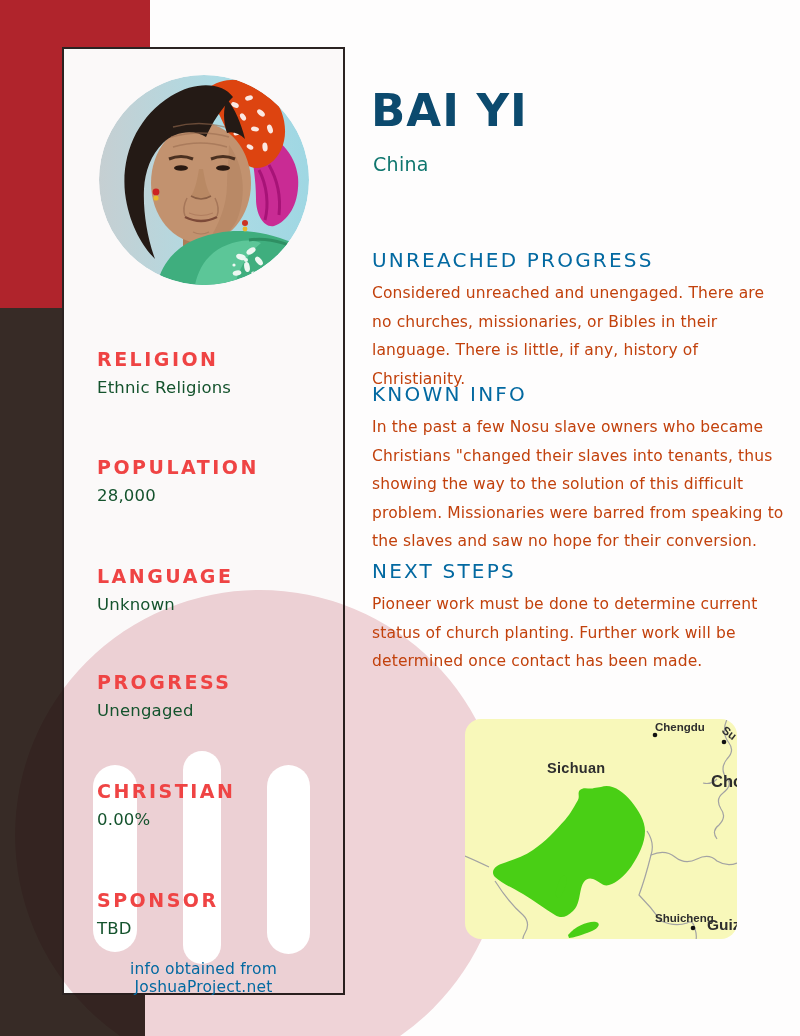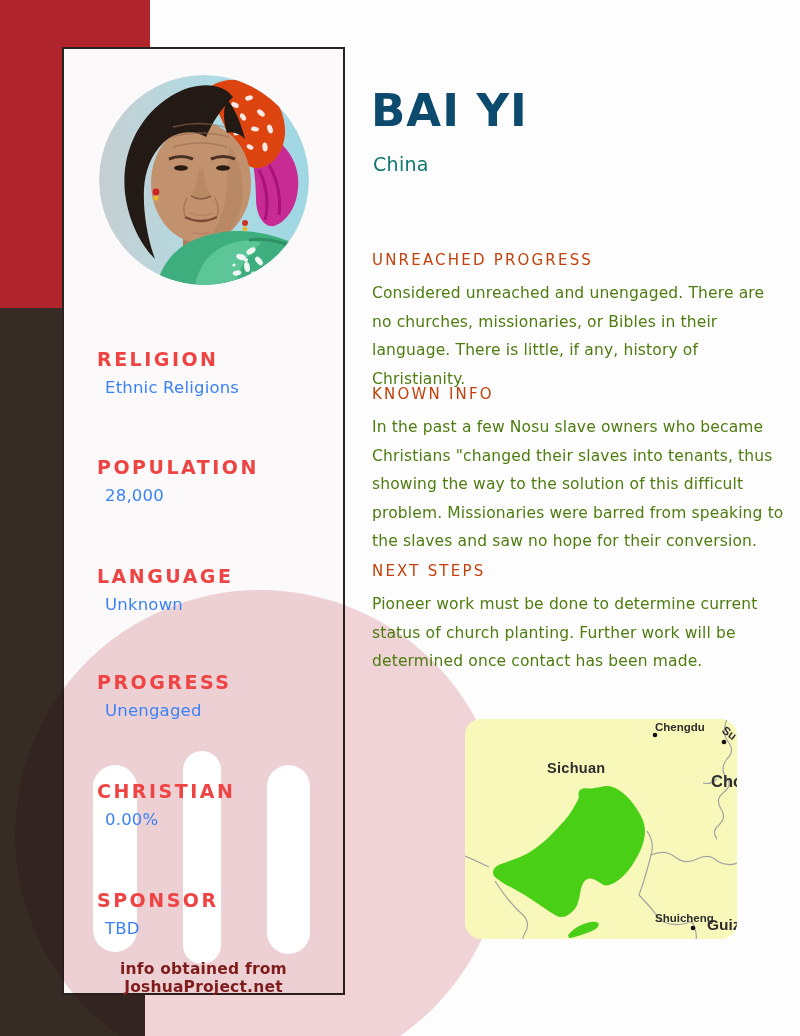--- a/index.html
+++ b/index.html
@@ -24,34 +24,34 @@
   .photo{position:absolute;left:99px;top:75px;width:210px;height:210px;border-radius:50%;overflow:hidden;}
   .photo svg{display:block;}
 
   .pill{position:absolute;background:#ffffff;border-radius:22px;}
   .pill-1{left:93px;top:765px;width:44px;height:187px;}
   .pill-2{left:183px;top:751px;width:38px;height:213px;}
   .pill-3{left:267px;top:765px;width:43px;height:189px;}
 
   .field{position:absolute;left:97px;width:230px;}
   .field .flabel{font-size:19px;font-weight:bold;letter-spacing:2.5px;color:#ef4444;line-height:23px;}
-  .field .fvalue{font-size:16.5px;color:#3b82f6;line-height:22px;margin-top:6px;letter-spacing:0.2px;margin-left:8px;}
+  .field .fvalue{font-size:16.5px;color:#14532d;line-height:22px;margin-top:6px;letter-spacing:0.2px;}
   .f0{top:348px}.f1{top:456px}.f2{top:565px}.f3{top:671px}.f4{top:780px}.f5{top:889px}
 
   .card-footer{position:absolute;left:64px;top:960px;width:279px;text-align:center;
-        font-size:15.5px;color:#7f1d1d;letter-spacing:0.2px;font-weight:bold;}
+        font-size:15.5px;color:#0369a1;letter-spacing:0.2px;}
 
   
   .title{position:absolute;left:371px;top:84px;font-size:45px;font-weight:bold;letter-spacing:1px;color:#0c4a6e;}
   .subtitle{position:absolute;left:373px;top:153px;font-size:19px;color:#0f766e;letter-spacing:0.3px;}
 
   .section{position:absolute;left:372px;width:422px;}
   .s0{top:251px}.s1{top:385px}.s2{top:562px}
-  .sec-h{font-size:15px;letter-spacing:2.2px;color:#c2410c;line-height:19px;font-weight:400;}
-  .sec-b{margin-top:9px;font-size:15.5px;line-height:28.5px;color:#4d7c0f;letter-spacing:0.15px;width:415px;}
+  .sec-h{font-size:20px;letter-spacing:2.2px;color:#0369a1;line-height:19px;font-weight:400;}
+  .sec-b{margin-top:9px;font-size:15.5px;line-height:28.5px;color:#c2410c;letter-spacing:0.15px;width:415px;}
 
   
   .map{position:absolute;left:465px;top:719px;width:272px;height:220px;border-radius:16px;
        overflow:hidden;background:var(--map-bg,#f8f8ba);}
   .map svg{position:absolute;left:0;top:0;}
   .ml{position:absolute;font-weight:bold;color:#2e2e2e;white-space:nowrap;font-family:"Liberation Sans",sans-serif;}
   .ml-chengdu{left:190px;top:2px;font-size:11.5px;}
   .ml-su{left:257px;top:8px;font-size:11.5px;transform:rotate(38deg);}
   .ml-sichuan{left:82px;top:41px;font-size:14.5px;letter-spacing:0.3px;}
   .ml-cho{left:246px;top:53px;font-size:16.5px;}

